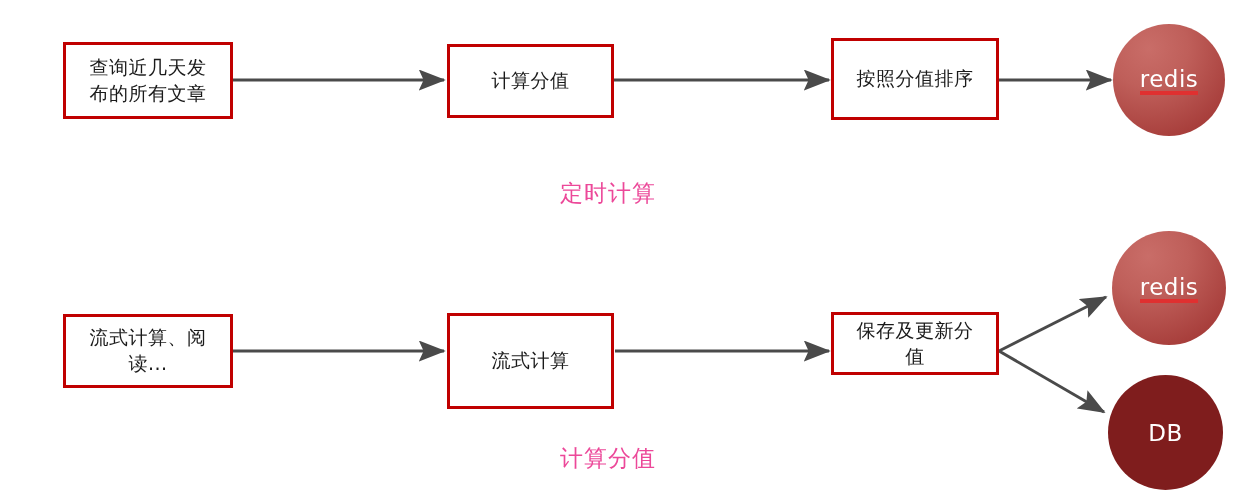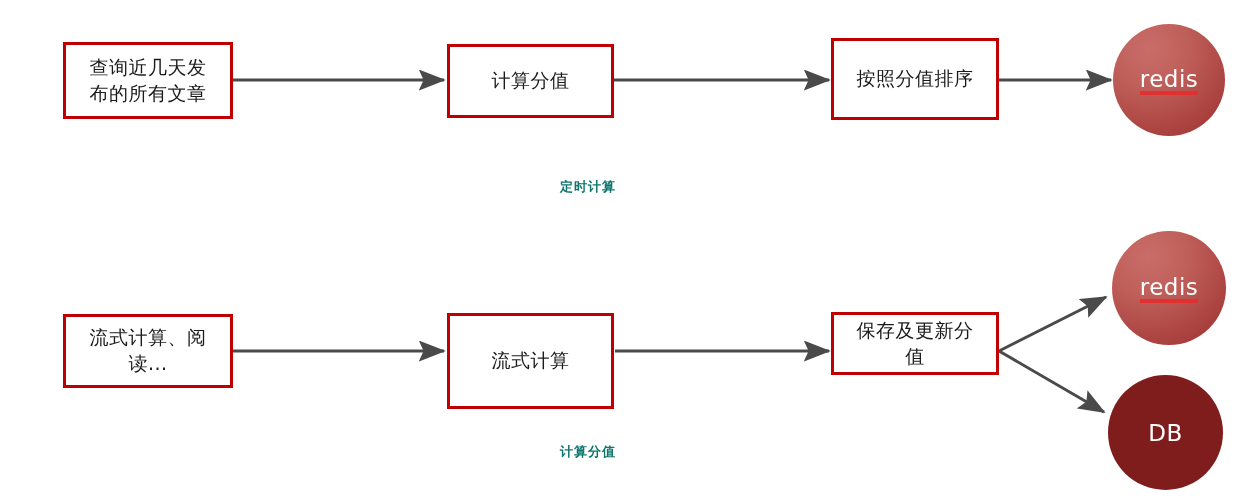--- a/index.html
+++ b/index.html
@@ -70,26 +70,25 @@
     bottom: -1px;
     height: 4px;
     background-image:
       linear-gradient(135deg, transparent 0 35%, #e03030 35% 65%, transparent 65% 100%),
       linear-gradient(45deg, transparent 0 35%, #e03030 35% 65%, transparent 65% 100%);
     background-size: 4px 4px;
     background-repeat: repeat-x;
   }
   .caption {
     position: absolute;
-    color: #0f766e;
-    font-size: 13px;
+    color: #ec4899;
+    font-size: 23px;
     letter-spacing: 1px;
     white-space: nowrap;
     z-index: 3;
-    font-weight: bold;
   }
 </style>
 </head>
 <body>
 
 <div id="canvas">
 
   <svg class="svg-layer" viewBox="0 0 1249 500" xmlns="http://www.w3.org/2000/svg">
     <defs>
       <marker id="ah" markerWidth="9" markerHeight="7" refX="8.4" refY="3.5" orient="auto" markerUnits="strokeWidth">

